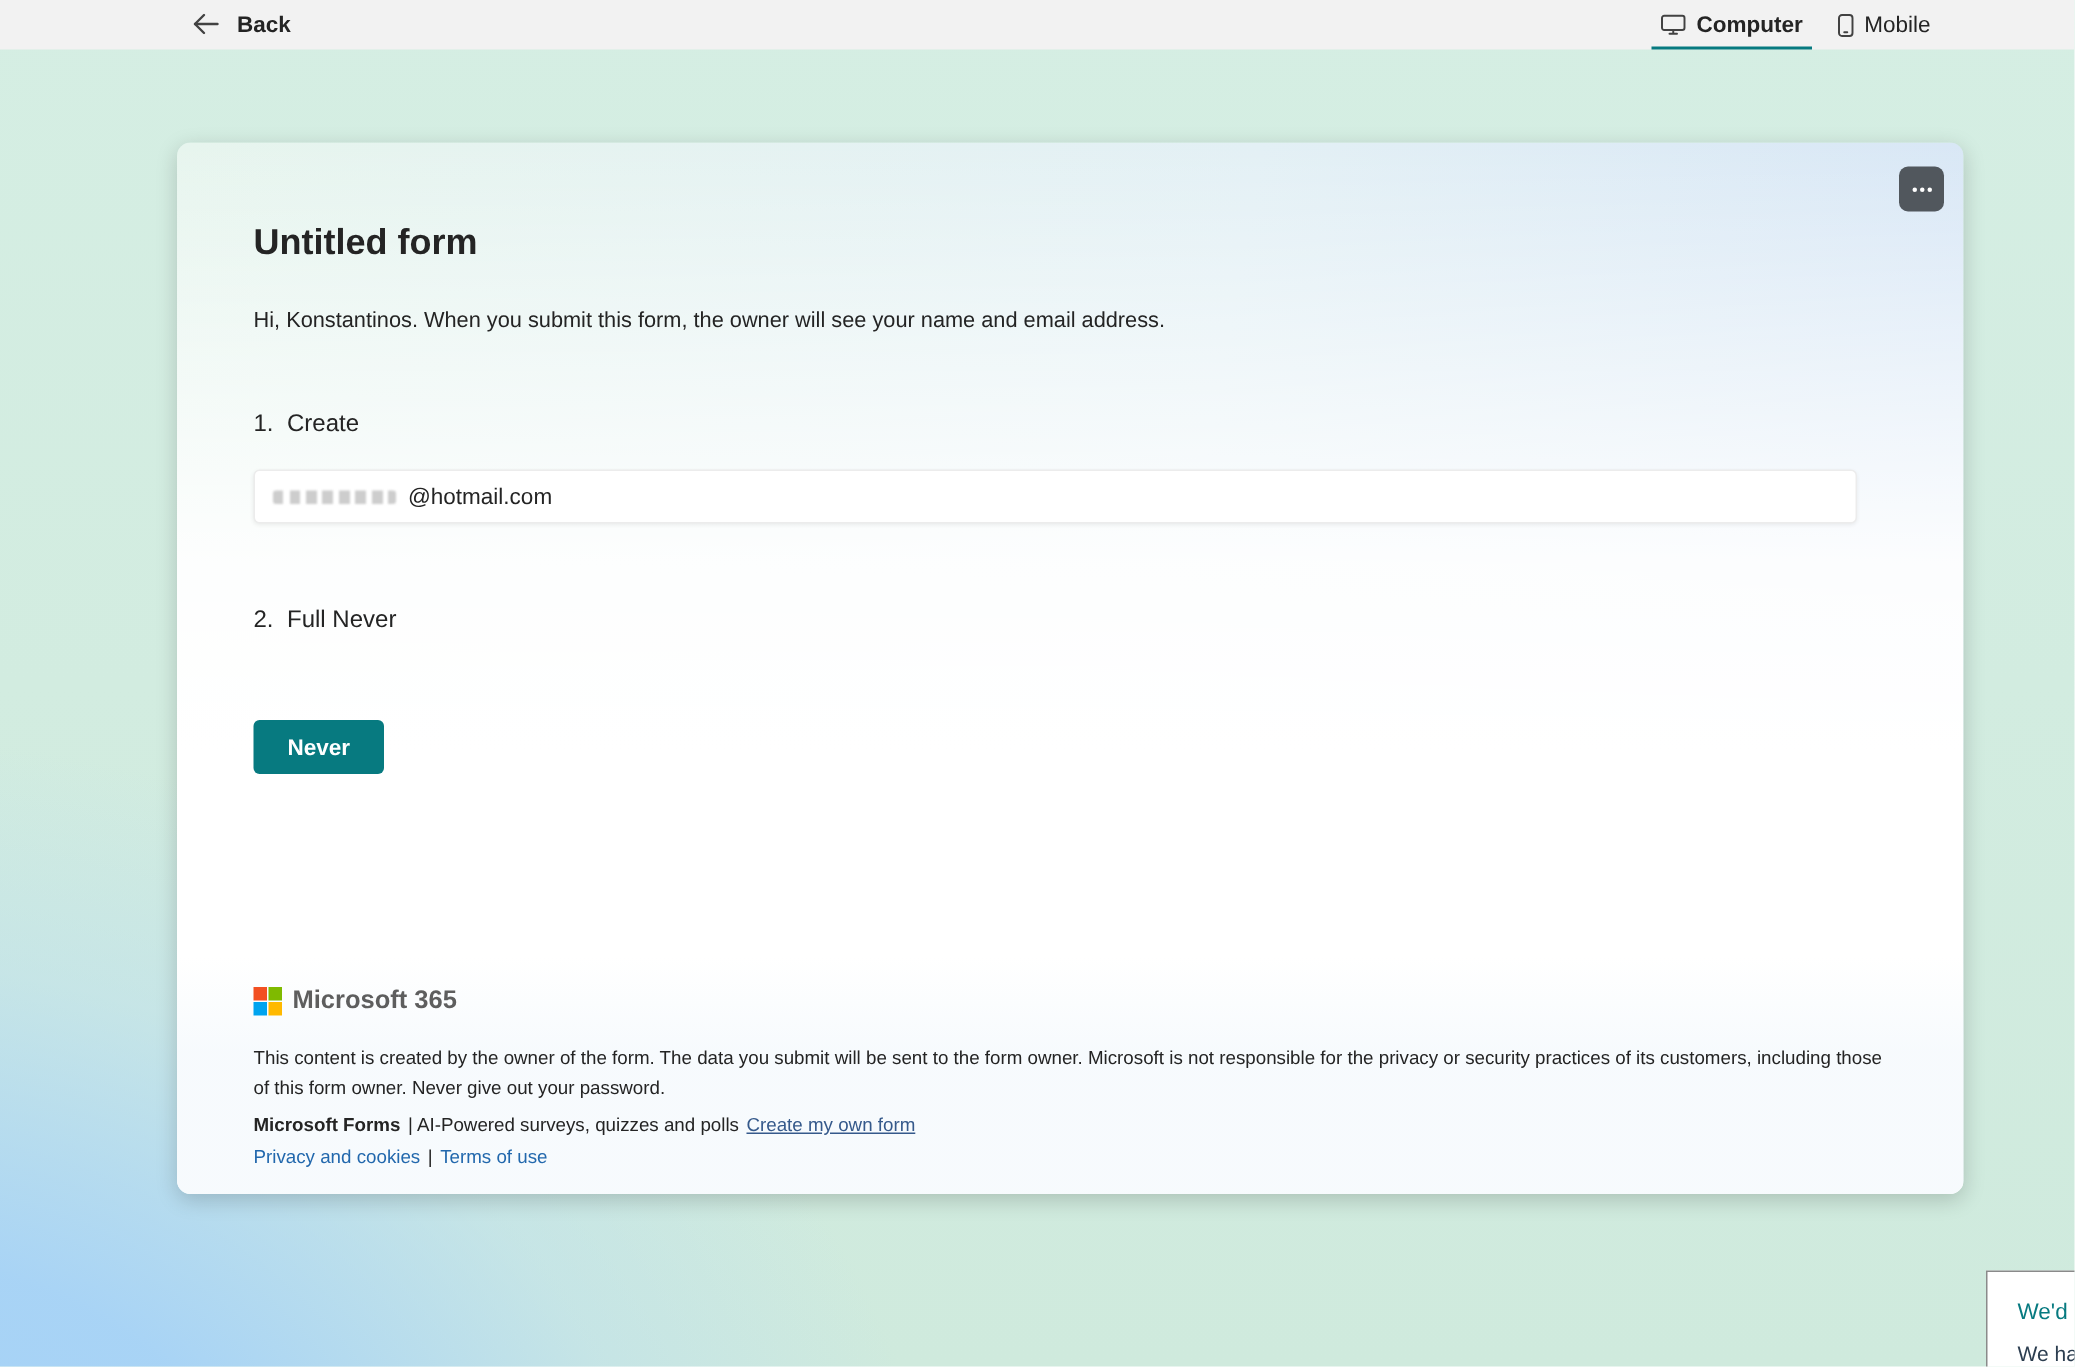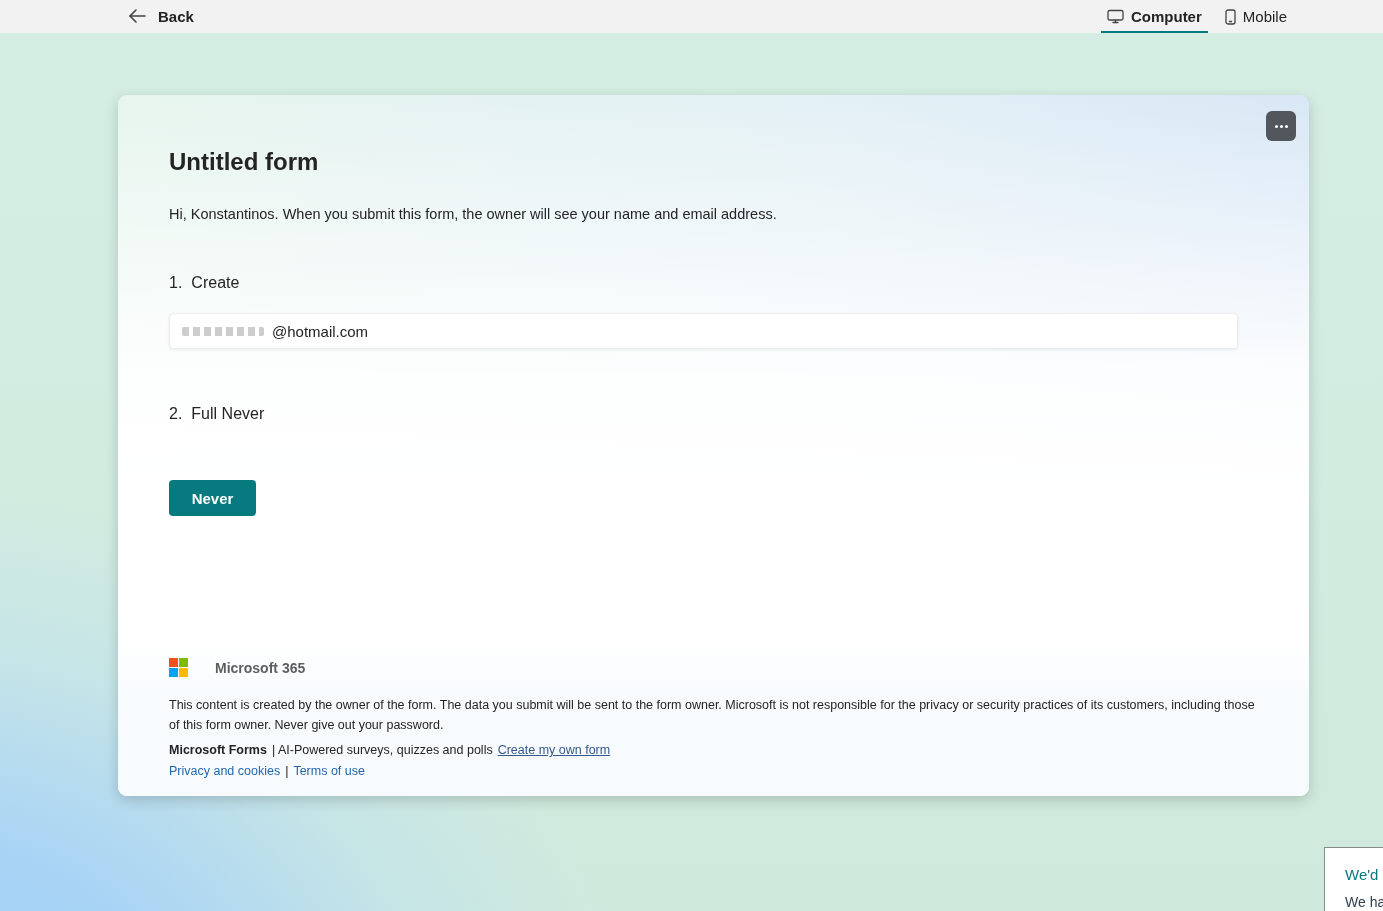--- a/index.html
+++ b/index.html
@@ -88,21 +88,21 @@
     position:absolute; left:0; bottom:0; width:100%;
     padding:19px 51px 18px 51px;
     background:linear-gradient(180deg, rgba(248,251,254,0.0), rgba(246,250,253,0.9) 40%);
   }
   .ms-brand { display:flex; align-items:center; gap:7px; }
   .ms-logo { display:grid; grid-template-columns:9px 9px; grid-template-rows:9px 9px; gap:1px; }
   .ms-logo span:nth-child(1){ background:#f25022; }
   .ms-logo span:nth-child(2){ background:#7fba00; }
   .ms-logo span:nth-child(3){ background:#00a4ef; }
   .ms-logo span:nth-child(4){ background:#ffb900; }
-  .ms-brand-name { font-size:14px; font-weight:600; color:#5e5e5e;margin-left:20px; }
+  .ms-brand-name { font-size:17px; font-weight:600; color:#5e5e5e; }
 
   .disclaimer { margin-top:19px; width:1086px; font-size:12.5px; line-height:1.55; color:#242424; }
   .forms-line { margin-top:8px; font-size:12.5px; color:#242424; display:flex; gap:5px; align-items:baseline; }
   .forms-line .bold { font-weight:700;text-align:right; }
   .link { color:#2268ad; text-decoration:none; cursor:pointer; }
   .link.underlined { color:#35598b; text-decoration:underline; }
   .legal-line { margin-top:7px; font-size:12.5px; display:flex; gap:5px; }
   .legal-sep { color:#242424; }
 
   

